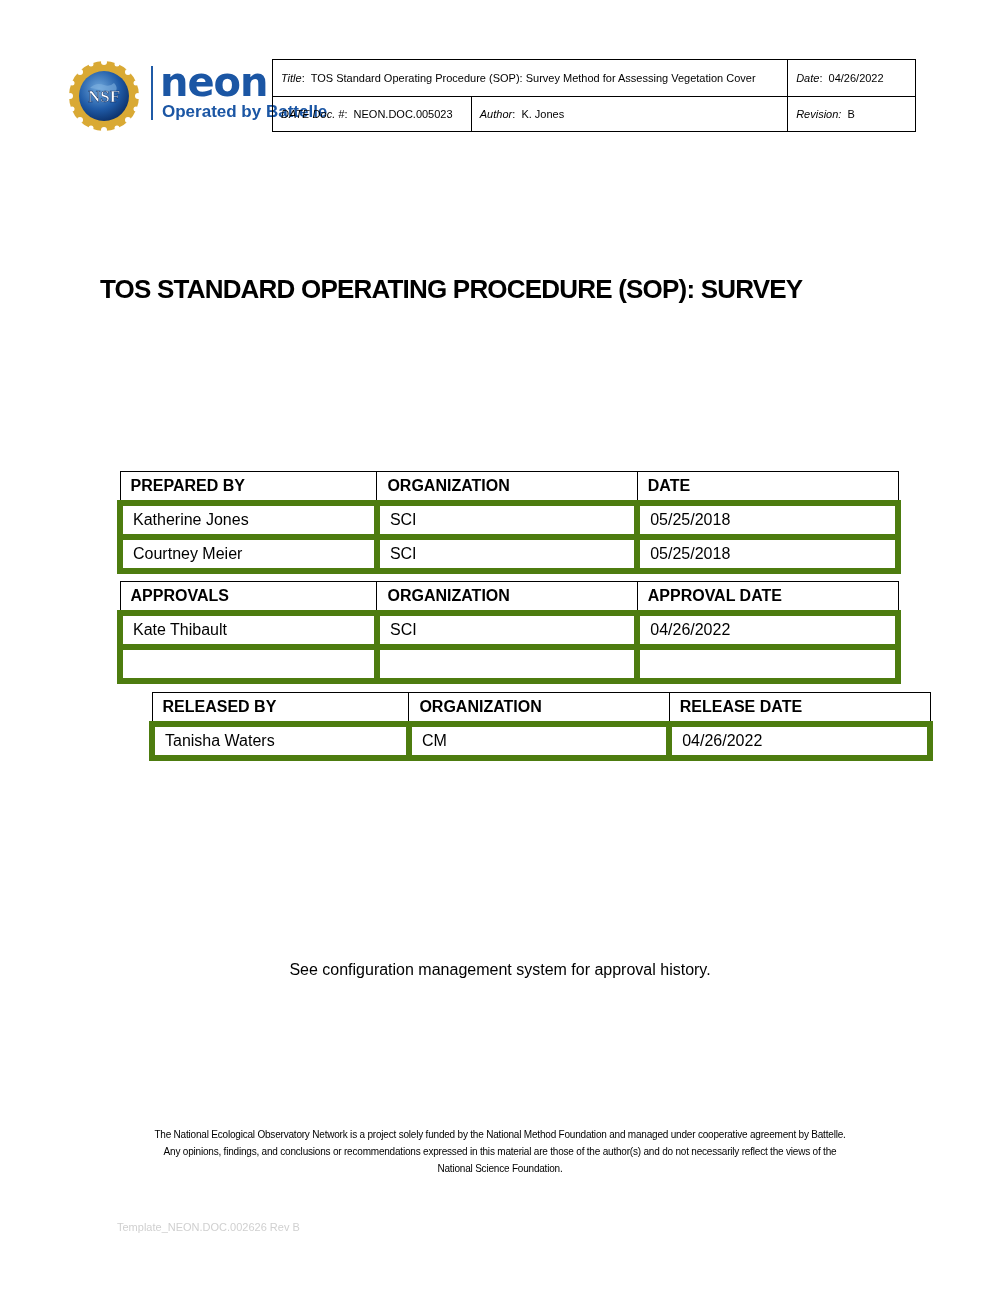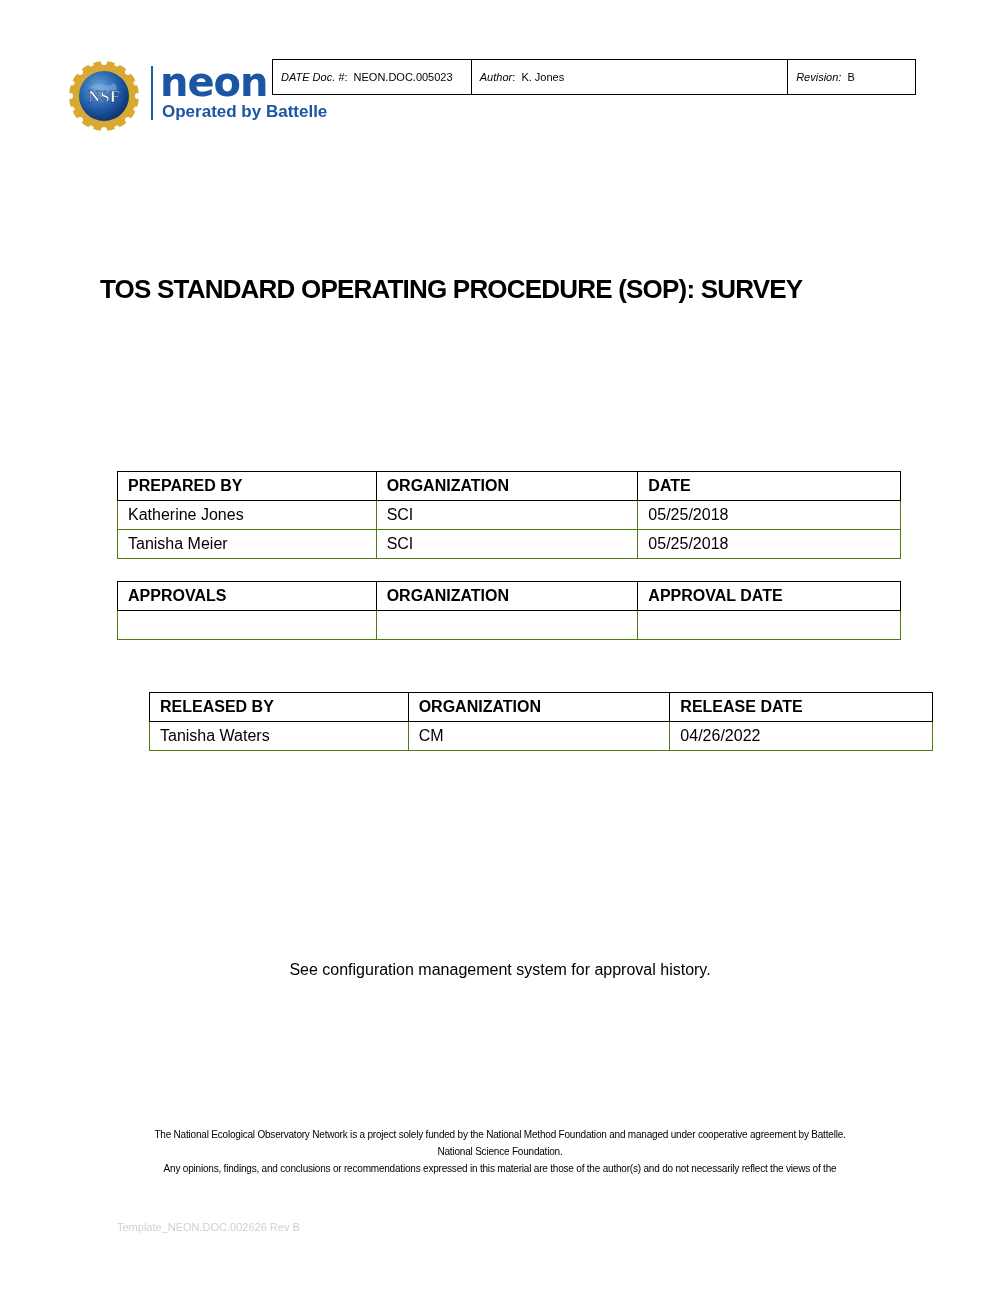--- a/index.html
+++ b/index.html
@@ -21,21 +21,21 @@
   .hdr-table .r1 td { height: 32px; }
   .hdr-table .r2 td { height: 30px; }
   .lbl { font-style: italic; }
 
   
   .doc-title { position: absolute; left: 100px; top: 268px; width: 800px; text-align: left;
                font-weight: bold; font-size: 26px; line-height: 42px; letter-spacing: -0.8px; }
 
   
   .sig-table { position: absolute; left: 117px; width: 784px; border-collapse: collapse; font-size: 16px; }
-  .sig-table td { border: 1px solid #4d7c0f; padding: 0 10px; height: 28px; }
+  .sig-table td { border: 6px solid #4d7c0f; padding: 0 10px; height: 28px; }
   .sig-table th { border: 1px solid #000; padding: 0 10px; height: 28px; text-align: left; font-weight: bold; }
   .sig-table col.c1 { width: 259px; } .sig-table col.c2 { width: 262px; } .sig-table col.c3 { width: 263px; }
   #t-prepared { top: 471px; padding-left: 8px; }
   #t-approvals { top: 581px; }
   #t-released { top: 692px; margin-left: 32px; }
 
   .config-note { position: absolute; left: 0; top: 961px; width: 1000px; text-align: center; font-size: 16px; }
 
   .footer-note { position: absolute; left: 110px; top: 1126px; width: 780px; text-align: center;
                  font-size: 10px; line-height: 17px; letter-spacing: -0.2px; }
@@ -83,20 +83,30 @@
   <div class="neon-sub">Operated by Battelle</div>
 </div>
 
 <table class="hdr-table">
   <colgroup>
       <col style="width:199px">
       <col style="width:317px">
       <col style="width:128px">
     </colgroup>
   <tbody>
+      <tr class="r1">
+    <td colspan="2">
+      <span class="lbl">Title</span>:&nbsp;
+      <span>TOS Standard Operating Procedure (SOP): Survey Method for Assessing Vegetation Cover</span>
+    </td>
+    <td>
+      <span class="lbl">Date</span>:&nbsp;
+      <span>04/26/2022</span>
+    </td>
+  </tr>
   <tr class="r2">
     <td>
       <span class="lbl">DATE Doc. #</span>:&nbsp;
       <span>NEON.DOC.005023</span>
     </td>
     <td>
       <span class="lbl">Author</span>:&nbsp;
       <span>K. Jones</span>
     </td>
     <td>
@@ -122,40 +132,45 @@
     <th>PREPARED BY</th>
     <th>ORGANIZATION</th>
     <th>DATE</th>
   </tr>
   <tr>
     <td>Katherine Jones</td>
     <td>SCI</td>
     <td>05/25/2018</td>
   </tr>
   <tr>
-    <td>Tanisha Meier</td>
+    <td>Courtney Meier</td>
     <td>SCI</td>
     <td>05/25/2018</td>
   </tr>
 </tbody>
   </table>
 
 <table class="sig-table" id="t-approvals">
   <colgroup>
       <col class="c1">
       <col class="c2">
       <col class="c3">
     </colgroup>
   <tbody>
       <tr>
     <th>APPROVALS</th>
     <th>ORGANIZATION</th>
     <th>APPROVAL DATE</th>
   </tr>
   <tr>
+    <td>Kate Thibault</td>
+    <td>SCI</td>
+    <td>04/26/2022</td>
+  </tr>
+  <tr>
     <td></td>
     <td></td>
     <td></td>
   </tr>
 </tbody>
   </table>
 
 <table class="sig-table" id="t-released">
   <colgroup>
       <col class="c1">
@@ -173,17 +188,17 @@
     <td>CM</td>
     <td>04/26/2022</td>
   </tr>
 </tbody>
   </table>
 
 <div class="config-note">See configuration management system for approval history.</div>
 
 <div class="footer-note">
   <div>The National Ecological Observatory Network is a project solely funded by the National Method Foundation and managed under cooperative agreement by Battelle.</div>
+  <div>Any opinions, findings, and conclusions or recommendations expressed in this material are those of the author(s) and do not necessarily reflect the views of the</div>
   <div>National Science Foundation.</div>
-  <div>Any opinions, findings, and conclusions or recommendations expressed in this material are those of the author(s) and do not necessarily reflect the views of the</div>
 </div>
 
 <div class="template-id">Template_NEON.DOC.002626 Rev B</div>
 
 </body></html>

